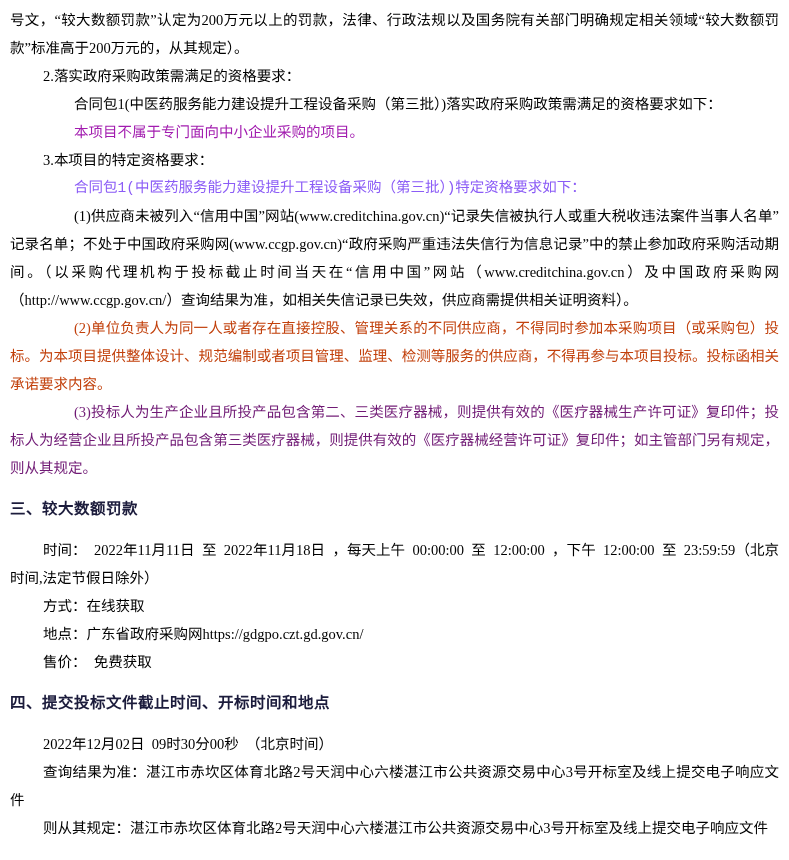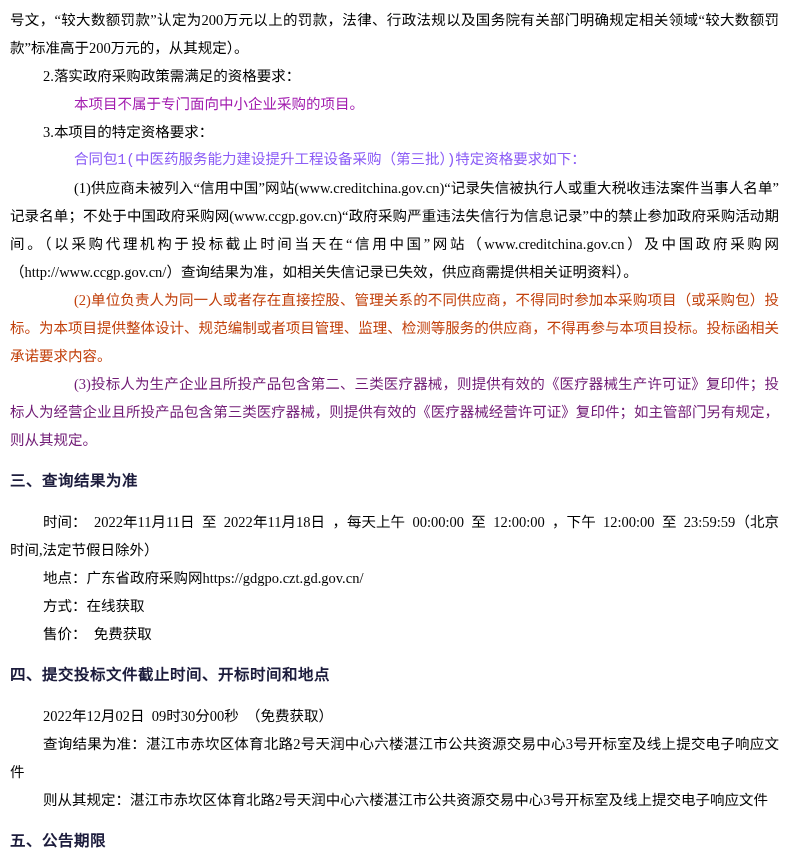--- a/index.html
+++ b/index.html
@@ -41,29 +41,30 @@
     color: #1c1c3c;
     letter-spacing: 0.5px;
   }
 </style>
 </head>
 <body style="background: rgb(255, 255, 255);">
 
 <div class="doc">
     <p class="para ind0" style="color: rgb(0, 0, 0);">号文，“较大数额罚款”认定为200万元以上的罚款，法律、行政法规以及国务院有关部门明确规定相关领域“较大数额罚款”标准高于200万元的，从其规定）。</p>
     <p class="para ind1" style="color: rgb(0, 0, 0);">2.落实政府采购政策需满足的资格要求：</p>
+    <p class="para ind2" style="color: rgb(0, 0, 0);">合同包1(中医药服务能力建设提升工程设备采购（第三批）)落实政府采购政策需满足的资格要求如下：</p>
     <p class="para ind2" style="color: #a21caf;">本项目不属于专门面向中小企业采购的项目。</p>
     <p class="para ind1" style="color: rgb(0, 0, 0);">3.本项目的特定资格要求：</p>
     <p class="para ind2" style="color: #8b5cf6; font-family: Liberation Mono, monospace;">合同包1(中医药服务能力建设提升工程设备采购（第三批）)特定资格要求如下：</p>
     <p class="para ind2" style="color: rgb(0, 0, 0);">(1)供应商未被列入“信用中国”网站(www.creditchina.gov.cn)“记录失信被执行人或重大税收违法案件当事人名单”记录名单；不处于中国政府采购网(www.ccgp.gov.cn)“政府采购严重违法失信行为信息记录”中的禁止参加政府采购活动期间。（以采购代理机构于投标截止时间当天在“信用中国”网站（www.creditchina.gov.cn）及中国政府采购网（http://www.ccgp.gov.cn/）查询结果为准，如相关失信记录已失效，供应商需提供相关证明资料）。</p>
     <p class="para ind2" style="color: #c2410c;">(2)单位负责人为同一人或者存在直接控股、管理关系的不同供应商，不得同时参加本采购项目（或采购包）投标。为本项目提供整体设计、规范编制或者项目管理、监理、检测等服务的供应商，不得再参与本项目投标。投标函相关承诺要求内容。</p>
     <p class="para ind2" style="color: #701a75;">(3)投标人为生产企业且所投产品包含第二、三类医疗器械，则提供有效的《医疗器械生产许可证》复印件；投标人为经营企业且所投产品包含第三类医疗器械，则提供有效的《医疗器械经营许可证》复印件；如主管部门另有规定，则从其规定。</p>
-    <h2 class="heading" style="color: rgb(28, 28, 60);">三、查询结果为准</h2>
+    <h2 class="heading" style="color: rgb(28, 28, 60);">三、较大数额罚款</h2>
     <p class="para ind1" style="color: rgb(0, 0, 0);">时间：  2022年11月11日  至  2022年11月18日  ，每天上午  00:00:00  至  12:00:00  ，下午  12:00:00  至  23:59:59（北京时间,法定节假日除外）</p>
+    <p class="para ind1" style="color: rgb(0, 0, 0);">方式：在线获取</p>
     <p class="para ind1" style="color: rgb(0, 0, 0);">地点：广东省政府采购网https://gdgpo.czt.gd.gov.cn/</p>
-    <p class="para ind1" style="color: rgb(0, 0, 0);">方式：在线获取</p>
     <p class="para ind1" style="color: rgb(0, 0, 0);">售价：  免费获取</p>
     <h2 class="heading" style="color: rgb(28, 28, 60);">四、提交投标文件截止时间、开标时间和地点</h2>
-    <p class="para ind1" style="color: rgb(0, 0, 0);">2022年12月02日  09时30分00秒  （免费获取）</p>
+    <p class="para ind1" style="color: rgb(0, 0, 0);">2022年12月02日  09时30分00秒  （北京时间）</p>
     <p class="para ind1" style="color: rgb(0, 0, 0);">查询结果为准：湛江市赤坎区体育北路2号天润中心六楼湛江市公共资源交易中心3号开标室及线上提交电子响应文件</p>
     <p class="para ind1" style="color: rgb(0, 0, 0);">则从其规定：湛江市赤坎区体育北路2号天润中心六楼湛江市公共资源交易中心3号开标室及线上提交电子响应文件</p>
     <h2 class="heading" style="color: rgb(28, 28, 60);">五、公告期限</h2>
   </div>
 
 </body></html>

